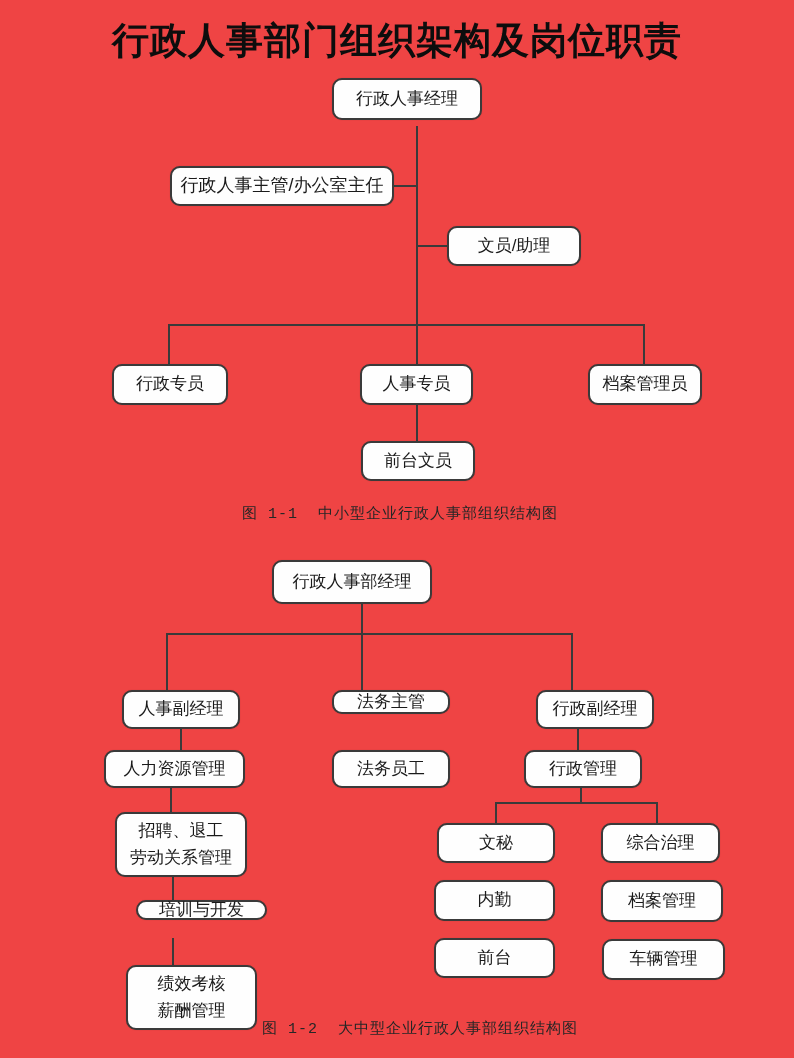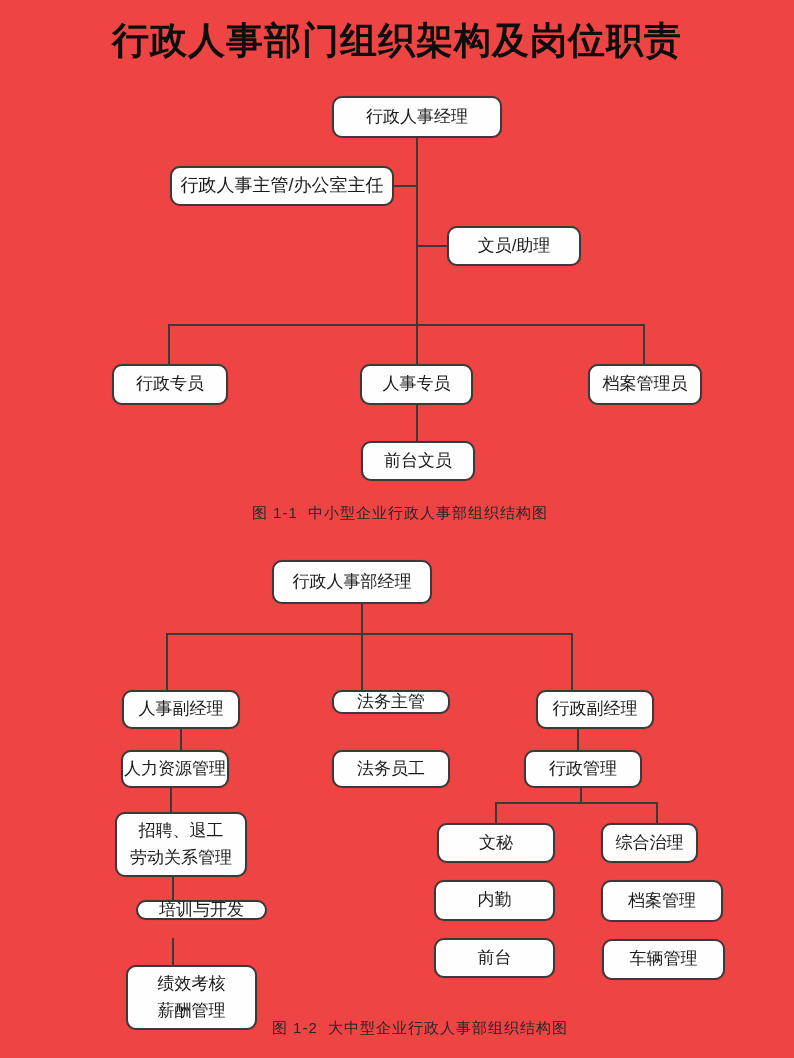--- a/index.html
+++ b/index.html
@@ -32,21 +32,21 @@
     white-space:pre-line;
     color:#1a1a1a;
     box-shadow:0 0 1px rgba(0,0,0,.25);
   }
   .vline,.hline{position:absolute;background:#3a3a3a;}
   .vline{width:2px;}
   .hline{height:2px;}
   .caption{
     position:absolute;
     transform:translateX(-50%);
-    font-family:Liberation Sans, sans-serif;
+    font-family:Liberation Mono, monospace;
     font-size:15px;
     color:#262626;
     white-space:pre;
     letter-spacing:1px;
     text-align:center;
   }
 </style>
 </head>
 <body>
 
@@ -57,21 +57,21 @@
   <div>
 
     <i class="vline" style="left:416px;top:126px;height:239px"></i>
     <i class="hline" style="left:393px;top:185px;width:24px"></i>
     <i class="hline" style="left:417px;top:245px;width:31px"></i>
     <i class="hline" style="left:168px;top:324px;width:477px"></i>
     <i class="vline" style="left:168px;top:324px;height:41px"></i>
     <i class="vline" style="left:643px;top:324px;height:41px"></i>
     <i class="vline" style="left:416px;top:404px;height:38px"></i>
 
-    <div class="node" style="left:332px;top:96px;width:170px;height:42px">行政人事经理</div>
+    <div class="node" style="left:332px;top:78px;width:150px;height:42px">行政人事经理</div>
     <div class="node" style="left:170px;top:166px;width:224px;height:40px;font-size:18px">行政人事主管/办公室主任</div>
     <div class="node" style="left:447px;top:226px;width:134px;height:40px">文员/助理</div>
     <div class="node" style="left:112px;top:364px;width:116px;height:41px">行政专员</div>
     <div class="node" style="left:360px;top:364px;width:113px;height:41px">人事专员</div>
     <div class="node" style="left:588px;top:364px;width:114px;height:41px">档案管理员</div>
     <div class="node" style="left:361px;top:441px;width:114px;height:40px">前台文员</div>
 
     <div class="caption" style="left:400px;top:504px">图 1-1  中小型企业行政人事部组织结构图</div>
   </div>
 
@@ -88,27 +88,27 @@
     <i class="vline" style="left:172px;top:938px;height:27px"></i>
     <i class="vline" style="left:580px;top:788px;height:15px"></i>
     <i class="hline" style="left:495px;top:802px;width:163px"></i>
     <i class="vline" style="left:495px;top:802px;height:21px"></i>
     <i class="vline" style="left:656px;top:802px;height:21px"></i>
 
     <div class="node" style="left:272px;top:560px;width:160px;height:44px">行政人事部经理</div>
     <div class="node" style="left:122px;top:690px;width:118px;height:39px">人事副经理</div>
     <div class="node" style="left:332px;top:690px;width:118px;height:24px">法务主管</div>
     <div class="node" style="left:536px;top:690px;width:118px;height:39px">行政副经理</div>
-    <div class="node" style="left:121px;top:750px;width:108px;height:38px">人力资源管理</div>
+    <div class="node" style="left:104px;top:750px;width:141px;height:38px">人力资源管理</div>
     <div class="node" style="left:332px;top:750px;width:118px;height:38px">法务员工</div>
     <div class="node" style="left:524px;top:750px;width:118px;height:38px">行政管理</div>
     <div class="node" style="left:115px;top:812px;width:132px;height:65px">招聘、退工
 劳动关系管理</div>
     <div class="node" style="left:437px;top:823px;width:118px;height:40px">文秘</div>
-    <div class="node" style="left:601px;top:823px;width:97px;height:40px">综合治理</div>
+    <div class="node" style="left:601px;top:823px;width:119px;height:40px">综合治理</div>
     <div class="node" style="left:136px;top:900px;width:131px;height:20px">培训与开发</div>
     <div class="node" style="left:434px;top:880px;width:121px;height:41px">内勤</div>
     <div class="node" style="left:601px;top:880px;width:122px;height:42px">档案管理</div>
     <div class="node" style="left:434px;top:938px;width:121px;height:40px">前台</div>
     <div class="node" style="left:602px;top:939px;width:123px;height:41px">车辆管理</div>
     <div class="node" style="left:126px;top:965px;width:131px;height:65px">绩效考核
 薪酬管理</div>
 
     <div class="caption" style="left:420px;top:1019px">图 1-2  大中型企业行政人事部组织结构图</div>
   </div>

